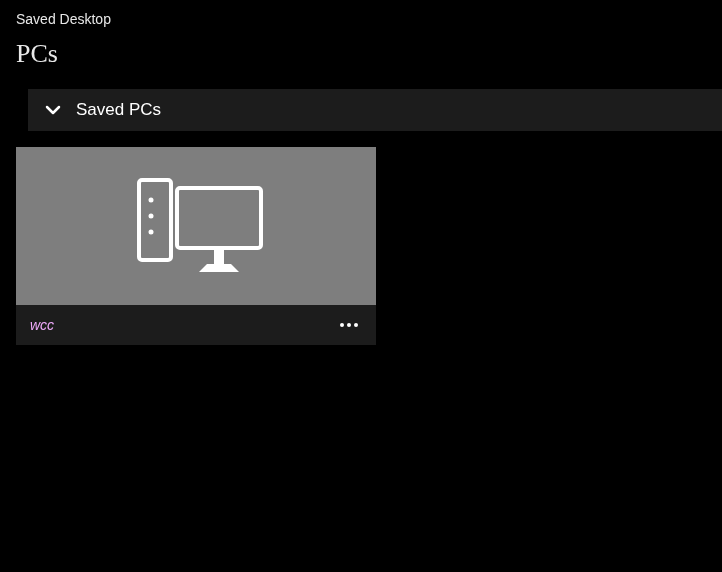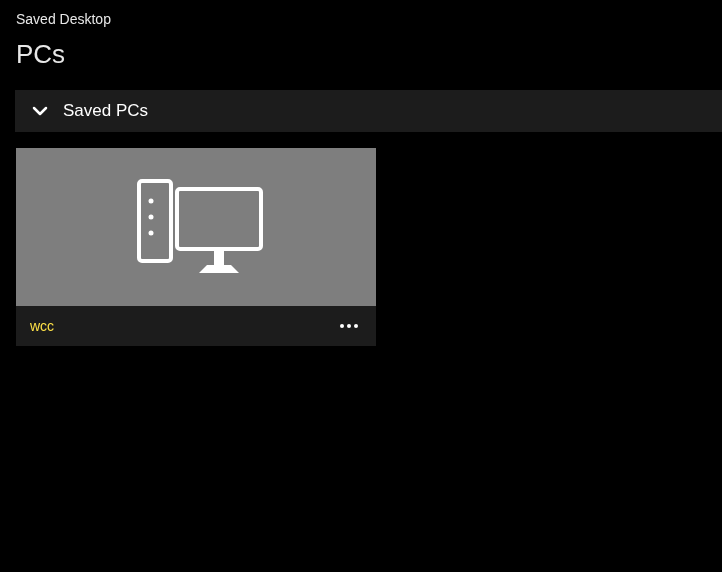--- a/index.html
+++ b/index.html
@@ -19,27 +19,28 @@
       padding: 11px 16px 6px 16px;
       font-size: 14px;
       font-weight: 400;
       color: #e8e8e8;
     }
     .page-title {
       padding: 6px 16px 20px 16px;
       font-size: 26px;
       font-weight: 400;
       color: #e8e8e8;
+      font-family: Liberation Serif, serif;
     }
     .section-header {
       display: flex;
       align-items: center;
       background: #1c1c1c;
       padding: 8px 16px;
-      margin-left: 15px;
+      margin-left: 28px;
       height: 42px;
       cursor: pointer;
     }
     .chevron {
       margin-right: 14px;
       display: flex;
       align-items: center;
       justify-content: center;
     }
     .section-title {
@@ -65,21 +66,22 @@
     .pc-footer {
       height: 40px;
       background: #1c1c1c;
       display: flex;
       align-items: center;
       justify-content: space-between;
       padding: 0 14px;
     }
     .pc-name {
       font-size: 14px;
-      color: #fde047;
+      color: #f0abfc;
+      font-style: italic;
     }
     .more-button {
       display: flex;
       align-items: center;
       gap: 3px;
       cursor: pointer;
       padding: 4px;
     }
     .more-button .dot {
       width: 4px;

